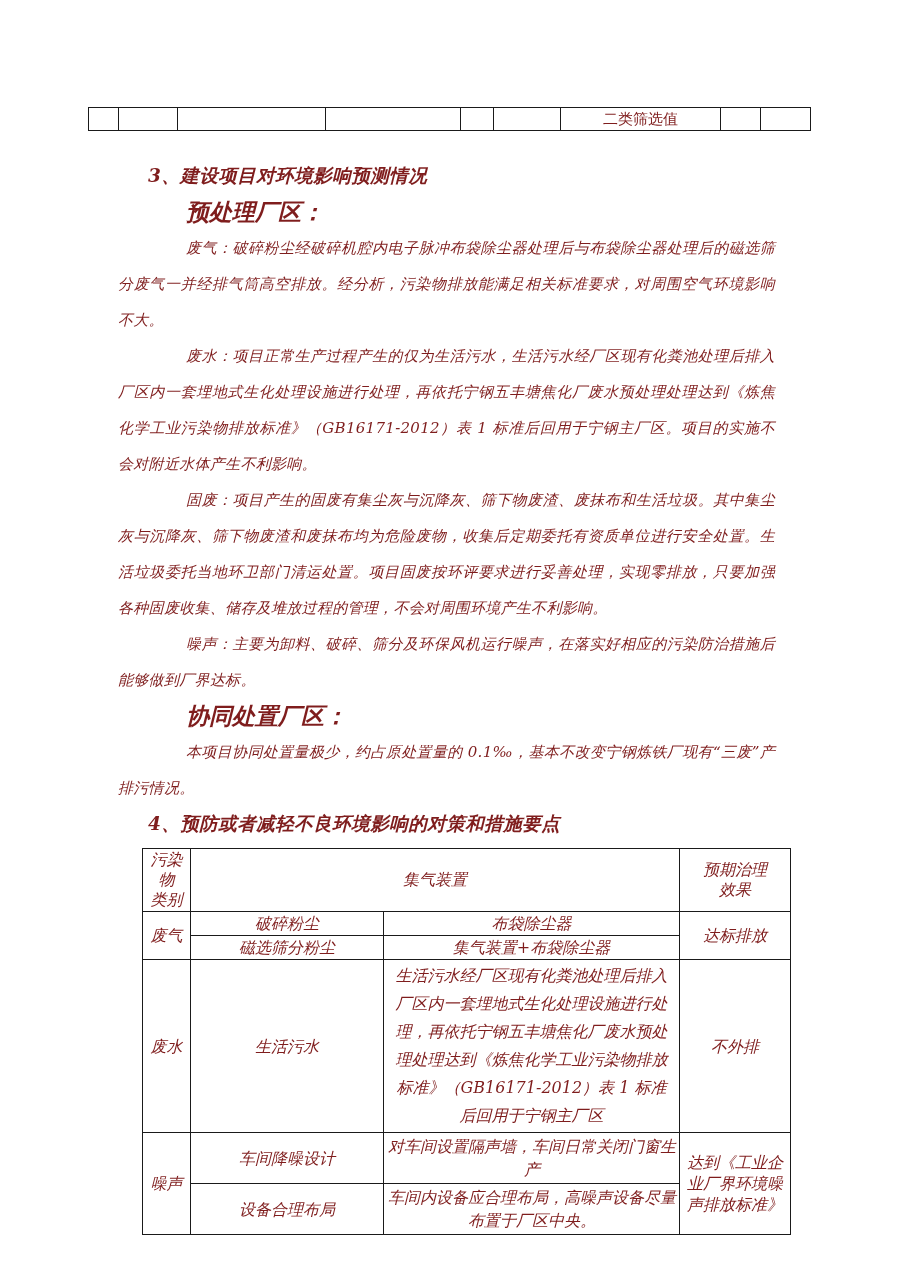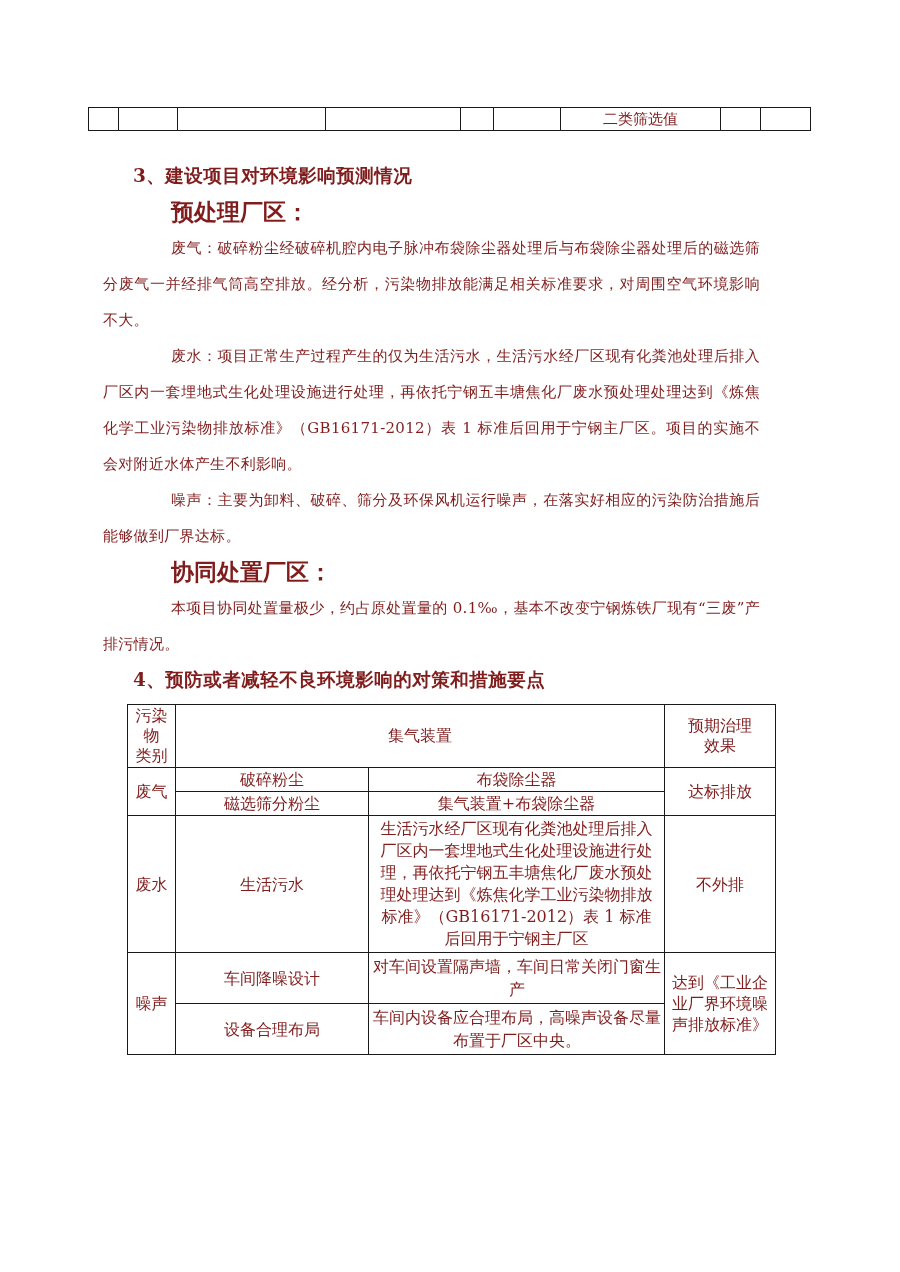--- a/index.html
+++ b/index.html
@@ -14,21 +14,21 @@
   .fragment {
     position:absolute; left:88px; top:107px;
     border-collapse:collapse; table-layout:fixed; width:722px;
     border:1.5px solid #1a1a1a;
   }
   .fragment td {
     border:1px solid #1a1a1a; height:23px; padding:0;
     font-size:15px; text-align:center; white-space:nowrap; overflow:hidden;
   }
   
-  .content { position:absolute; left:103px; top:158px; width:657px; }
+  .content { position:absolute; left:118px; top:158px; width:657px;font-style:italic; }
   .heading {
     font-size:18.5px; font-weight:bold; line-height:36px;
     padding-left:30px; letter-spacing:0.5px;
   }
   .subhead {
     font-size:23px; font-weight:bold; line-height:36px;
     padding-left:68px;
   }
   .para {
     font-size:15px; line-height:36px; text-align:justify;
@@ -39,21 +39,21 @@
     margin:6px 0 0 24px; width:648px;
     border-collapse:collapse; table-layout:fixed;
     border:1.5px solid #1a1a1a;
   }
   .measures td {
     border:1px solid #1a1a1a; padding:1px 4px;
     font-size:16px; line-height:21px;
     text-align:center; vertical-align:middle;
   }
   .measures tr.hdr td { line-height:20px; }
-  .measures td.long { line-height:22px; padding:2px 5px;margin-top:24px; }
+  .measures td.long { line-height:28px; padding:2px 5px;margin-top:24px; }
   .measures td.left { text-align:center; padding:2px 2px 2px 3px; line-height:23px; }
   .pre { white-space:pre-line; }
   .r-h1 { height:44px; } .r-h2 { height:23px; } .r-h3 { height:132px; }
   .r-h4 { height:36px; } .r-h5 { height:50px; }
 </style>
 </head>
 <body>
 
 <div class="page">
 
@@ -85,20 +85,21 @@
   </table>
 
   <div class="content">
 
     <div class="heading">3、建设项目对环境影响预测情况</div>
 
     <div class="subhead">预处理厂区：</div>
 
     <p class="para">废气：破碎粉尘经破碎机腔内电子脉冲布袋除尘器处理后与布袋除尘器处理后的磁选筛分废气一并经排气筒高空排放。经分析，污染物排放能满足相关标准要求，对周围空气环境影响不大。</p>
     <p class="para">废水：项目正常生产过程产生的仅为生活污水，生活污水经厂区现有化粪池处理后排入厂区内一套埋地式生化处理设施进行处理，再依托宁钢五丰塘焦化厂废水预处理处理达到《炼焦化学工业污染物排放标准》（GB16171-2012）表 1 标准后回用于宁钢主厂区。项目的实施不会对附近水体产生不利影响。</p>
+    <p class="para">固废：项目产生的固废有集尘灰与沉降灰、筛下物废渣、废抹布和生活垃圾。其中集尘灰与沉降灰、筛下物废渣和废抹布均为危险废物，收集后定期委托有资质单位进行安全处置。生活垃圾委托当地环卫部门清运处置。项目固废按环评要求进行妥善处理，实现零排放，只要加强各种固废收集、储存及堆放过程的管理，不会对周围环境产生不利影响。</p>
     <p class="para">噪声：主要为卸料、破碎、筛分及环保风机运行噪声，在落实好相应的污染防治措施后能够做到厂界达标。</p>
 
     <div class="subhead">协同处置厂区：</div>
 
     <p class="para">本项目协同处置量极少，约占原处置量的 0.1‰，基本不改变宁钢炼铁厂现有“三废”产排污情况。</p>
 
     <div class="heading">4、预防或者减轻不良环境影响的对策和措施要点</div>
 
     <table class="measures">
       <colgroup>

